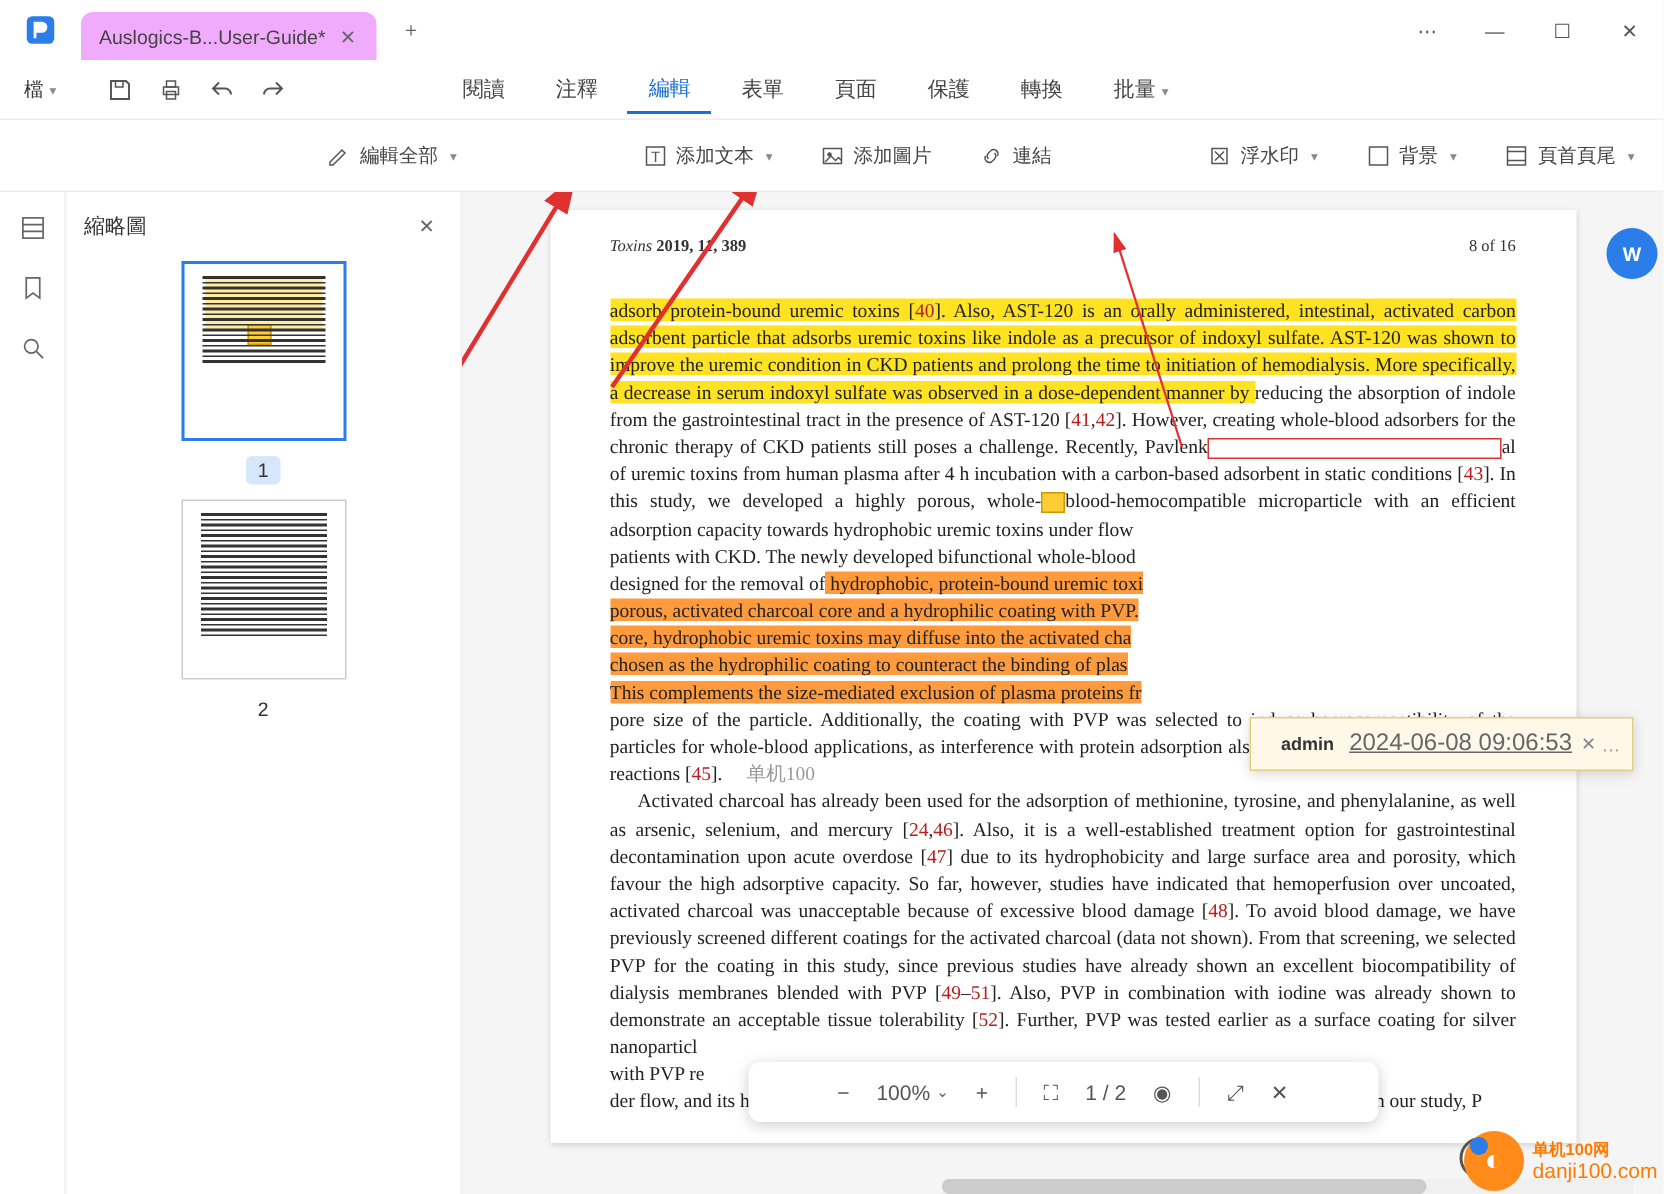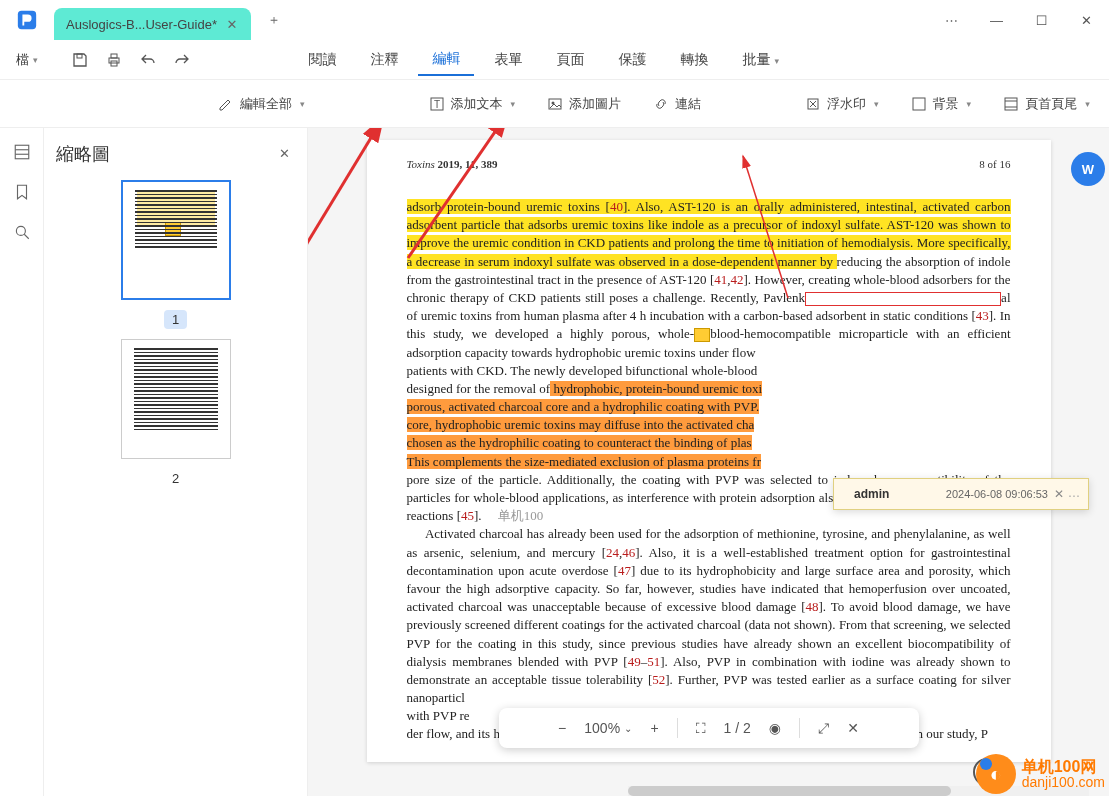--- a/index.html
+++ b/index.html
@@ -2,21 +2,21 @@
 <html><head>
 <meta charset="utf-8">
 <style>
 * { box-sizing: border-box; margin: 0; padding: 0; }
 body { font-family: "Microsoft YaHei", sans-serif; font-size: 13px; color: #333; background: #fff; width: 1109px; height: 796px; overflow: hidden; position: relative; }
 
 
 .titlebar { height: 40px; display: flex; align-items: center; background: #fff; border-bottom: 0; }
 .app-icon { width: 54px; display: flex; align-items: center; justify-content: center; }
 .app-icon svg { width: 22px; height: 22px; }
-.tab { background: #5eead4; border-radius: 8px 8px 0 0; padding: 0 12px; height: 32px; margin-top: 8px; display: flex; align-items: center; gap: 8px; font-size: 13px; color: #444; }
+.tab { background: #f0abfc; border-radius: 8px 8px 0 0; padding: 0 12px; height: 32px; margin-top: 8px; display: flex; align-items: center; gap: 8px; font-size: 13px; color: #444; }
 .tab-close { width: 14px; height: 14px; display: flex; align-items: center; justify-content: center; color: #666; cursor: pointer; }
 .new-tab { width: 30px; height: 30px; display: flex; align-items: center; justify-content: center; color: #666; margin-left: 8px; }
 .titlebar-spacer { flex: 1; }
 .win-btns { display: flex; gap: 0; }
 .win-btn { width: 45px; height: 30px; display: flex; align-items: center; justify-content: center; color: #555; }
 
 
 .menubar { height: 40px; display: flex; align-items: center; padding: 0 10px; gap: 6px; border-bottom: 1px solid #eee; }
 .menubar .file-menu { display: flex; align-items: center; gap: 2px; padding: 0 6px; }
 .menubar .icon-btn { width: 28px; height: 28px; display: flex; align-items: center; justify-content: center; color: #555; }
@@ -33,21 +33,21 @@
 .tool-btn svg { width: 16px; height: 16px; }
 .tool-btn.drop::after { content: "▾"; font-size: 9px; margin-left: 2px; color: #888; }
 
 
 .body { display: flex; height: 668px; position: relative; }
 .sidebar { width: 44px; border-right: 1px solid #eee; display: flex; flex-direction: column; align-items: center; padding-top: 12px; gap: 16px; }
 .sidebar-btn { width: 24px; height: 24px; display: flex; align-items: center; justify-content: center; color: #666; }
 
 .thumb-panel { width: 264px; border-right: 1px solid #eee; padding: 14px 12px; }
 .thumb-header { display: flex; align-items: center; justify-content: space-between; margin-bottom: 14px; }
-.thumb-header .title { font-size: 18px; color: #333; }
+.thumb-header .title { font-size: 14px; color: #333; }
 .thumb-header .close { width: 16px; height: 16px; color: #666; cursor: pointer; }
 .thumb-list { display: flex; flex-direction: column; align-items: center; gap: 10px; }
 .thumb { width: 110px; height: 120px; border: 1px solid #ccc; background: #fff; position: relative; }
 .thumb.selected { border: 2px solid #2b7de9; }
 .thumb-label { font-size: 13px; color: #333; padding: 2px 8px; }
 .thumb-label.selected { background: #d6e6fb; border-radius: 4px; }
 .thumb-content { position: absolute; top: 8px; left: 12px; right: 12px; bottom: 8px; }
 .thumb-line { height: 1.5px; background: #333; margin-bottom: 2px; }
 .thumb-highlight { position: absolute; top: 10px; left: 14px; right: 14px; height: 34px; background: #ffe066; opacity: 0.6; }
 .note-mini { position: absolute; top: 40px; left: 42px; width: 16px; height: 14px; background: #ffcc33; border: 1px solid #cc9900; }
@@ -61,42 +61,42 @@
 .hl-orange { background: #ff9b3d; }
 .ref { color: #b91c1c; }
 .redbox { display: inline-block; border: 1px solid #e03030; width: 196px; height: 14px; vertical-align: middle; }
 .note-icon { display: inline-block; width: 16px; height: 14px; background: #ffcc33; border: 1px solid #cc9900; vertical-align: middle; }
 .watermark { color: #999; }
 
 
 .comment-popup { position: absolute; right: 20px; top: 350px; width: 256px; background: #fff8e8; border: 1px solid #e0d080; box-shadow: 0 2px 8px rgba(0,0,0,0.15); font-size: 12px; z-index: 20; }
 .comment-head { display: flex; align-items: center; justify-content: space-between; padding: 8px 20px; }
 .comment-author { font-weight: 600; color: #333; }
-.comment-time { color: #666; font-size: 11px; }
+.comment-time { color: #666; font-size: 16px; text-decoration: underline; }
 .comment-close { width: 14px; height: 14px; color: #888; cursor: pointer; margin-left: 6px; }
 .comment-body { padding: 4px 10px 30px; color: #888; min-height: 80px; }
 .comment-foot { position: absolute; bottom: 6px; right: 8px; color: #aaa; }
 
 
 .float-w { position: absolute; right: 4px; top: 24px; width: 34px; height: 34px; border-radius: 50%; background: #2b7de9; color: #fff; display: flex; align-items: center; justify-content: center; font-weight: bold; }
 
 
 .arrow { position: absolute; z-index: 5; pointer-events: none; }
 
 
 .footer-bar { position: absolute; bottom: 48px; left: 50%; transform: translateX(-50%); width: 420px; height: 40px; background: #fff; border-radius: 8px; box-shadow: 0 2px 10px rgba(0,0,0,0.2); display: flex; align-items: center; justify-content: center; gap: 18px; z-index: 30; }
 .footer-bar .sep { width: 1px; height: 20px; background: #ddd; }
 .footer-bar .fb { color: #555; font-size: 14px; display: flex; align-items: center; gap: 4px; }
 
 
 .brand { position: absolute; bottom: 2px; right: 4px; display: flex; align-items: center; gap: 6px; z-index: 50; }
 .brand-logo { width: 40px; height: 40px; border-radius: 50%; background: #ff8c1a; position: relative; display: flex; align-items: center; justify-content: center; color: #fff; font-size: 20px; }
 .brand-logo::before { content: ""; position: absolute; top: 4px; left: 4px; width: 12px; height: 12px; border-radius: 50%; background: #2b7de9; }
 .brand-text { display: flex; flex-direction: column; line-height: 1; }
-.brand-text .t1 { color: #ff7a00; font-size: 16px; font-weight: 700; }
+.brand-text .t1 { color: #ff7a00; font-size: 11px; font-weight: 700; }
 .brand-text .t2 { color: #ff7a00; font-size: 14px; }
 
 .scrollbar-h { position: absolute; bottom: 0; left: 320px; right: 20px; height: 10px; background: #f0f0f0; }
 .scrollbar-h .thumb-bar { position: absolute; left: 0; width: 70%; height: 100%; background: #ccc; border-radius: 5px; }
 
 
 .zoom-lens { position: absolute; bottom: 10px; right: 108px; width: 28px; height: 28px; border: 2px solid #555; border-radius: 50%; display: flex; align-items: center; justify-content: center; color: #555; font-size: 16px; background: rgba(255,255,255,0.6); z-index: 40; }
 </style>
 </head>
 <body>

